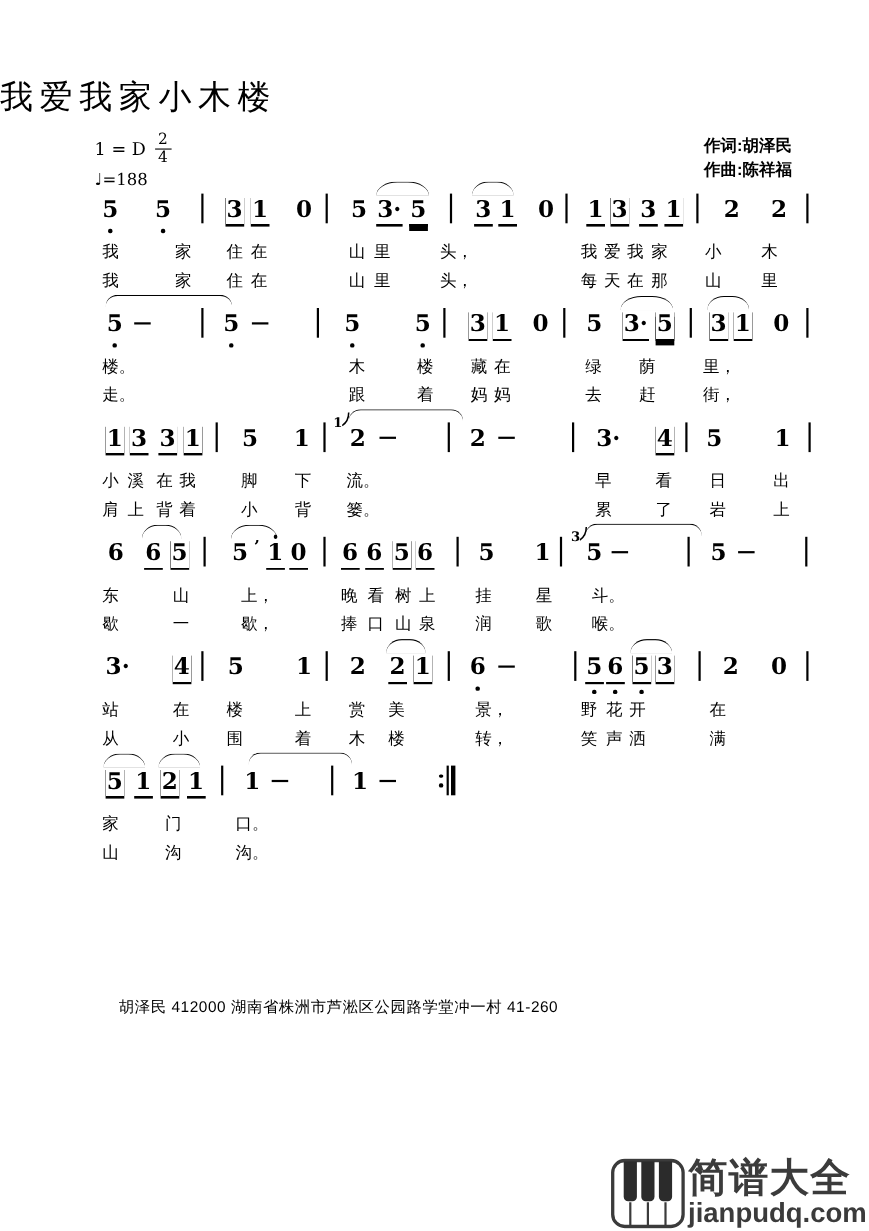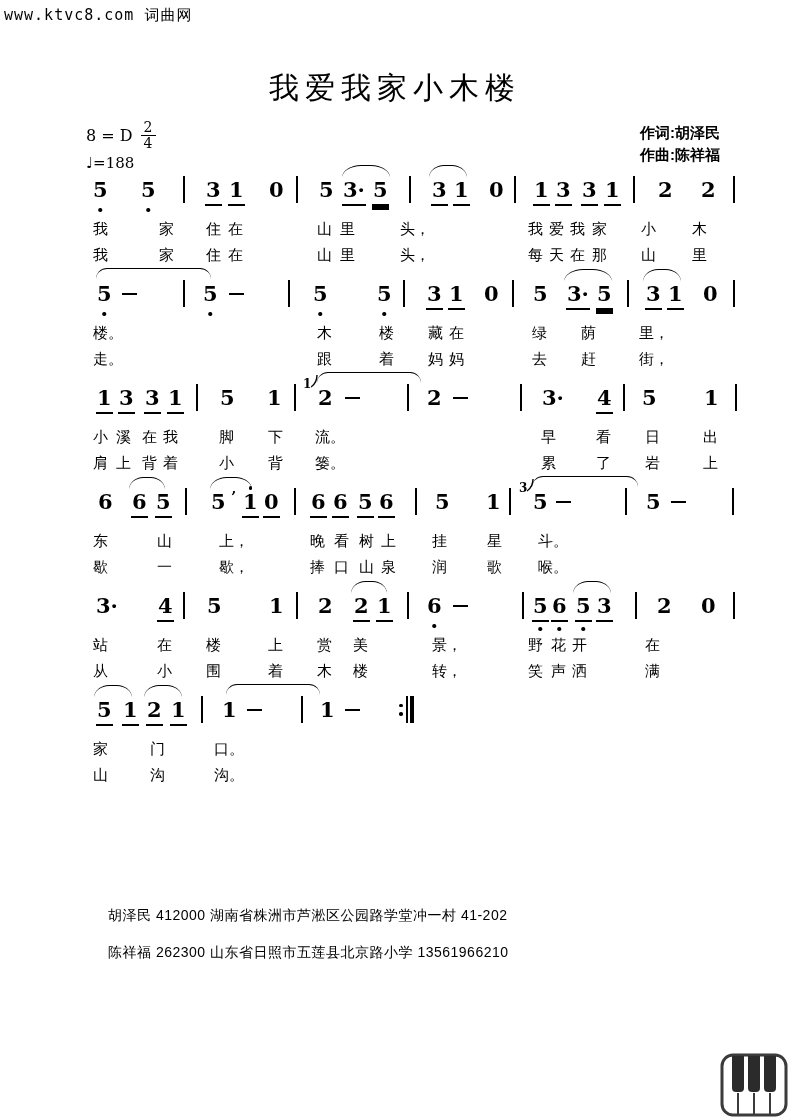--- a/index.html
+++ b/index.html
@@ -1,20 +1,20 @@
 <!DOCTYPE html>
 <html><head>
 <meta charset="utf-8">
 <style>
   html,body{margin:0;padding:0;background:#fff;}
   #page{position:relative;width:790px;height:1119px;background:#fff;overflow:hidden;
         font-family:"Liberation Serif","DejaVu Serif",serif;color:#000;}
   
   #watermark{position:absolute;left:4px;top:6px;font:15px "DejaVu Sans Mono",monospace;letter-spacing:1px;}
-  #title{position:absolute;left:0;top:68px;width:100%;text-align:center;
+  #title{position:absolute;left:0;top:68px;width:100%;text-align:left;
          font:400 30px "Liberation Serif",serif;letter-spacing:6px;margin:0;}
   #keyblock{position:absolute;left:86px;top:120px;font:16px "DejaVu Serif",serif;}
   #keyline{display:flex;align-items:center;gap:8px;}
   .frac{display:inline-flex;flex-direction:column;align-items:center;font-size:14px;line-height:15px;}
   .frac .num{border-bottom:1.2px solid #000;padding:0 3px;}
   #tempoline{margin-top:3px;font-size:15px;}
   #credits{position:absolute;right:70px;top:122px;font:bold 15px "Liberation Sans",sans-serif;
            line-height:22px;text-align:left;}
   
   #score{position:absolute;left:0;top:0;width:790px;height:820px;}
@@ -48,27 +48,26 @@
   #logo{position:absolute;right:2px;bottom:2px;display:flex;align-items:center;}
   #logo-text{display:flex;flex-direction:column;margin-left:3px;}
   #logo-name{font:bold 36px "Liberation Sans",sans-serif;color:#3b3b3b;letter-spacing:1px;line-height:38px;}
   #logo-domain{font:bold 25px "Liberation Sans",sans-serif;color:#3b3b3b;line-height:27px;}
 </style>
 </head>
 <body>
 
 <div id="page">
 
-  <div id="watermark">www.ktvc8.com 词曲网</div>
 
   <h1 id="title">我爱我家小木楼</h1>
 
   <div id="keyblock">
     <div id="keyline">
-      <span>8 = D</span>
+      <span>1 = D</span>
       <span class="frac">
         <span class="num">2</span>
         <span class="den">4</span>
       </span>
     </div>
     <div id="tempoline">
       <span>♩</span><span>=188</span>
     </div>
   </div>
 
@@ -343,29 +342,32 @@
         <div class="slur tie" style="left: 226px; width: 94px;"></div>
         <div class="lyr r1" style="left: 93px;">家</div>
         <div class="lyr r1" style="left: 150px;">门</div>
         <div class="lyr r1" style="left: 214px;">口。</div>
         <div class="lyr r2" style="left: 93px;">山</div>
         <div class="lyr r2" style="left: 150px;">沟</div>
         <div class="lyr r2" style="left: 214px;">沟。</div>
       </div>
     </div>
 
-  <div id="contact1" class="contact">胡泽民 412000 湖南省株洲市芦淞区公园路学堂冲一村 41-202</div>
-  <div id="contact2" class="contact">陈祥福 262300 山东省日照市五莲县北京路小学 13561966210</div>
+  <div id="contact1" class="contact">胡泽民 412000 湖南省株洲市芦淞区公园路学堂冲一村 41-260</div>
 
 
   <div id="logo">
     <svg width="68" height="64" viewBox="0 0 68 64">
       <rect x="2" y="2" width="64" height="60" rx="11" fill="#fff" stroke="#3b3b3b" stroke-width="3"></rect>
       <line x1="18" y1="40" x2="18" y2="61" stroke="#3b3b3b" stroke-width="2"></line>
       <line x1="34" y1="40" x2="34" y2="61" stroke="#3b3b3b" stroke-width="2"></line>
       <line x1="50" y1="40" x2="50" y2="61" stroke="#3b3b3b" stroke-width="2"></line>
       <path d="M12 3 h12 v32 a4 4 0 0 1 -4 4 h-4 a4 4 0 0 1 -4 -4 z" fill="#2b2b2b"></path>
       <path d="M28 3 h12 v32 a4 4 0 0 1 -4 4 h-4 a4 4 0 0 1 -4 -4 z" fill="#2b2b2b"></path>
       <path d="M44 3 h12 v32 a4 4 0 0 1 -4 4 h-4 a4 4 0 0 1 -4 -4 z" fill="#2b2b2b"></path>
     </svg>
+    <div id="logo-text">
+      <span id="logo-name">简谱大全</span>
+      <span id="logo-domain">jianpudq.com</span>
+    </div>
   </div>
 
 </div>
 
 </body></html>

